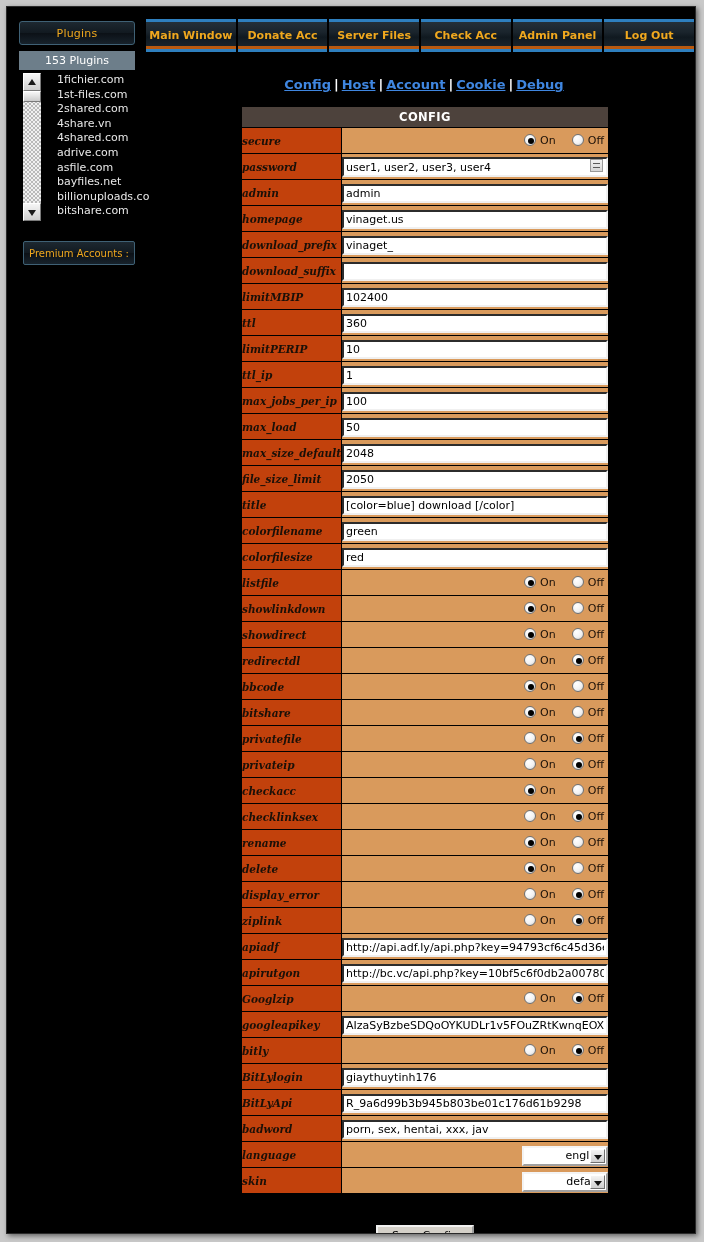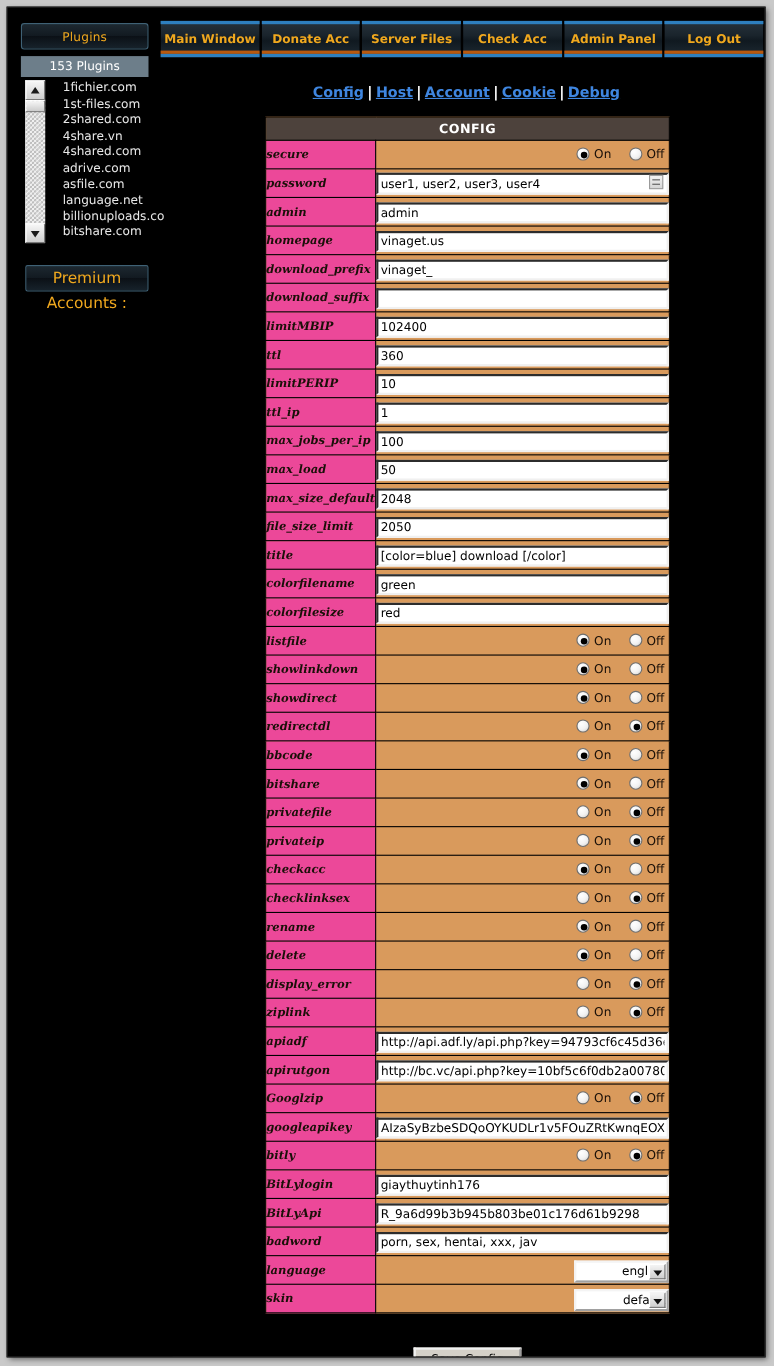--- a/index.html
+++ b/index.html
@@ -119,21 +119,21 @@
     cursor: pointer;
   }
   .premium-btn {
     position: absolute;
     left: 16px; top: 234px;
     width: 112px; height: 24px;
     background: linear-gradient(to bottom, #1d2830 0%, #121a21 48%, #0b1016 50%, #17222b 100%);
     border: 1px solid #3f6175;
     border-radius: 2px;
     color: #f0a81e;
-    font-size: 14px;
+    font-size: 10px;
     text-align: center;
     line-height: 23px;
     cursor: pointer;
   }
 
   
   #topnav {
     position: absolute;
     left: 138px; top: 12px;
     right: 0;
@@ -204,21 +204,21 @@
     background: #4d423c;
     color: #ffffff;
     font-size: 11.5px;
     font-weight: bold;
     text-align: center;
     height: 21px !important;
     letter-spacing: .4px;
   }
   td.cfg-label {
     width: 97px;
-    background: #ec4899;
+    background: #c2410c;
     color: #1a1008;
     font-family: "DejaVu Serif", "Liberation Serif", serif;
     font-style: italic;
     font-weight: bold;
     font-size: 10.5px;
     padding-left: 6px;
     white-space: nowrap;
   }
   td.cfg-value {
     background: #d99a5c;
@@ -356,21 +356,21 @@
           </div>
       </div>
       <div class="plugin-items" id="plugin-items">
           <div class="plugin-item">1fichier.com</div>
           <div class="plugin-item">1st-files.com</div>
           <div class="plugin-item">2shared.com</div>
           <div class="plugin-item">4share.vn</div>
           <div class="plugin-item">4shared.com</div>
           <div class="plugin-item">adrive.com</div>
           <div class="plugin-item">asfile.com</div>
-          <div class="plugin-item">language.net</div>
+          <div class="plugin-item">bayfiles.net</div>
           <div class="plugin-item">billionuploads.co</div>
           <div class="plugin-item">bitshare.com</div>
         </div>
     </div>
 
     <div class="premium-btn">Premium Accounts :</div>
   </div>
 
   <div id="topnav">
       <div class="nav-tab">Main Window</div>

